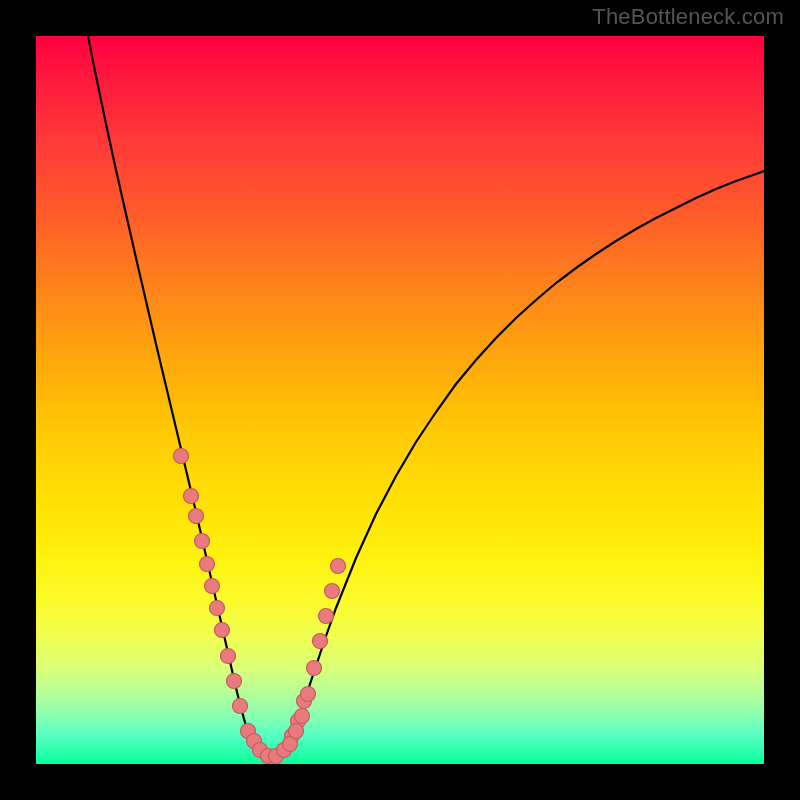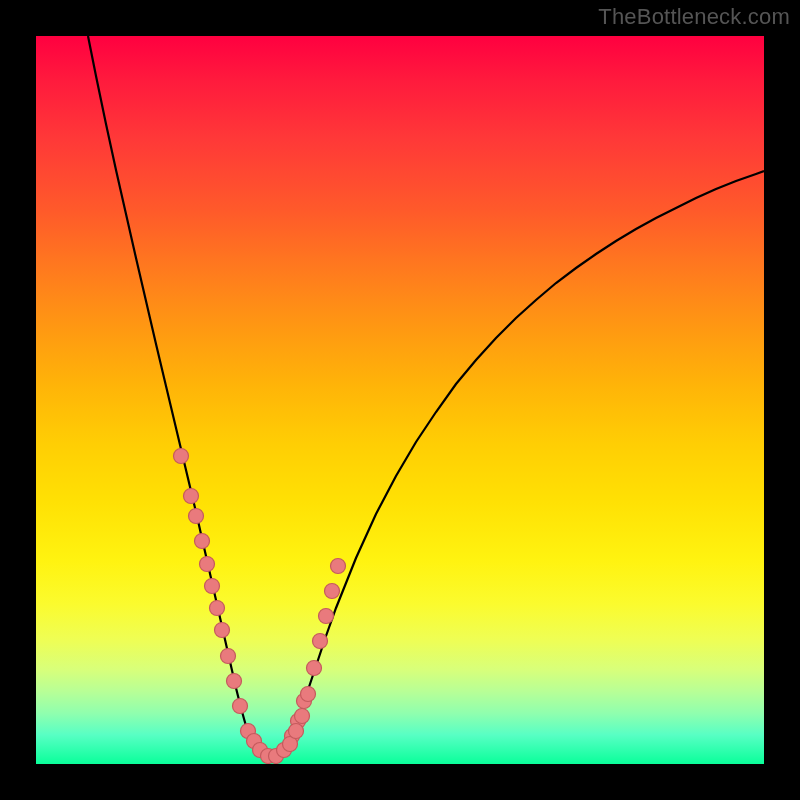--- a/index.html
+++ b/index.html
@@ -36,21 +36,21 @@
       #eefe55 83%,
       #d8ff7a 87%,
       #b8ff96 90%,
       #90ffae 93%,
       #58ffc4 96%,
       #0aff9a 100%);
   }
   .watermark {
     position: absolute;
     top: 4px;
-    right: 10px;
+    right: 16px;
     font-family: Arial, Helvetica, sans-serif;
     font-size: 22px;
     color: #555;
     font-weight: 500;
     letter-spacing: 0.2px;
   }
   svg.curve {
     position: absolute;
     left: 0; top: 0;
     width: 100%; height: 100%;

